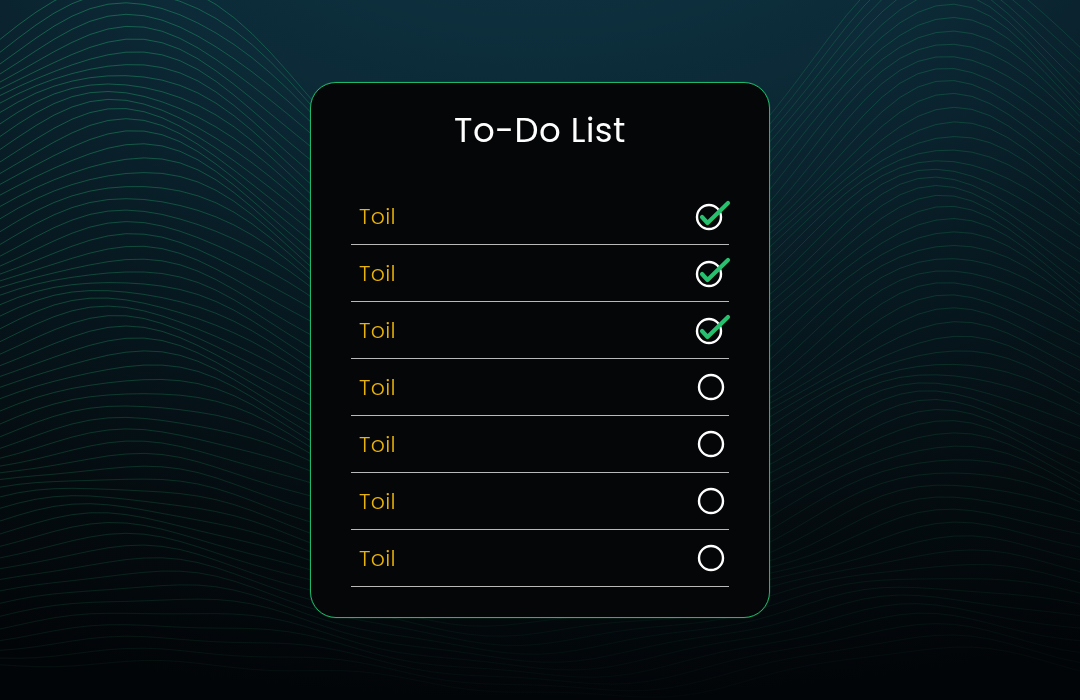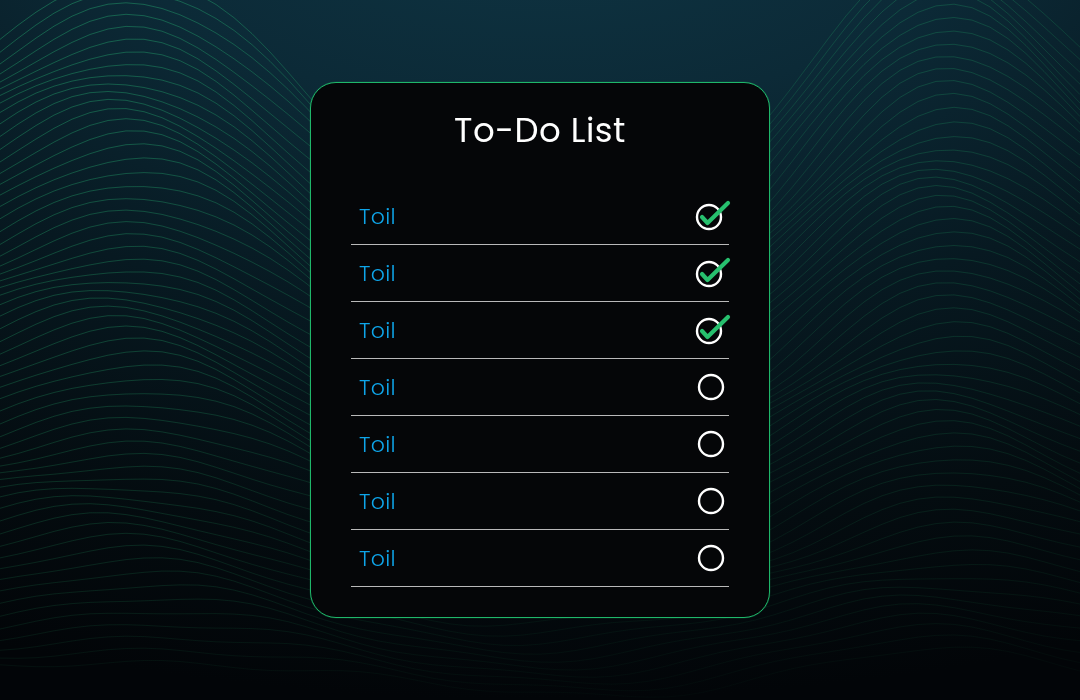--- a/index.html
+++ b/index.html
@@ -38,21 +38,21 @@
   .todo-list { list-style: none; }
   .todo-item {
     display: flex;
     justify-content: space-between;
     align-items: center;
     border-bottom: 1px solid #b9b9b9;
     padding: 12px 4px 12px 8px;
     height: 57px;
   }
   .todo-label {
-    color: #0ea5e9;
+    color: #eab308;
     font-size: 22px;
     font-weight: 300;
     letter-spacing: 0.3px;
   }
   .checkbox {
     width: 28px;
     height: 28px;
     position: relative;
     flex-shrink: 0;
   }

